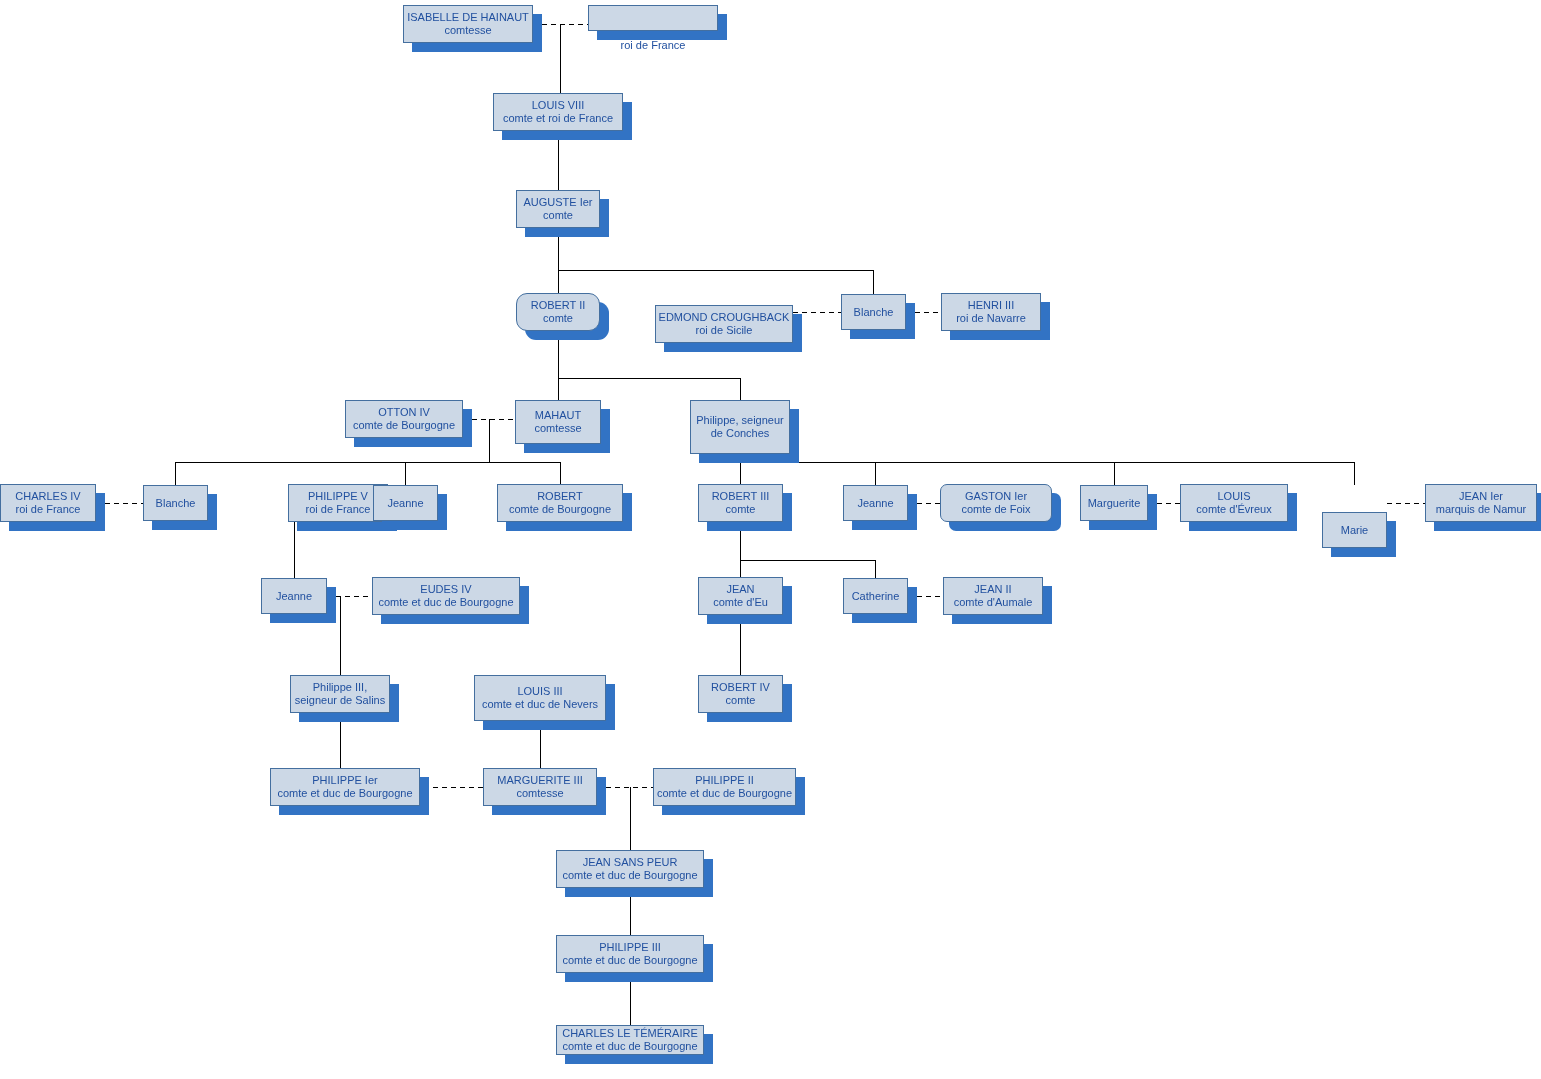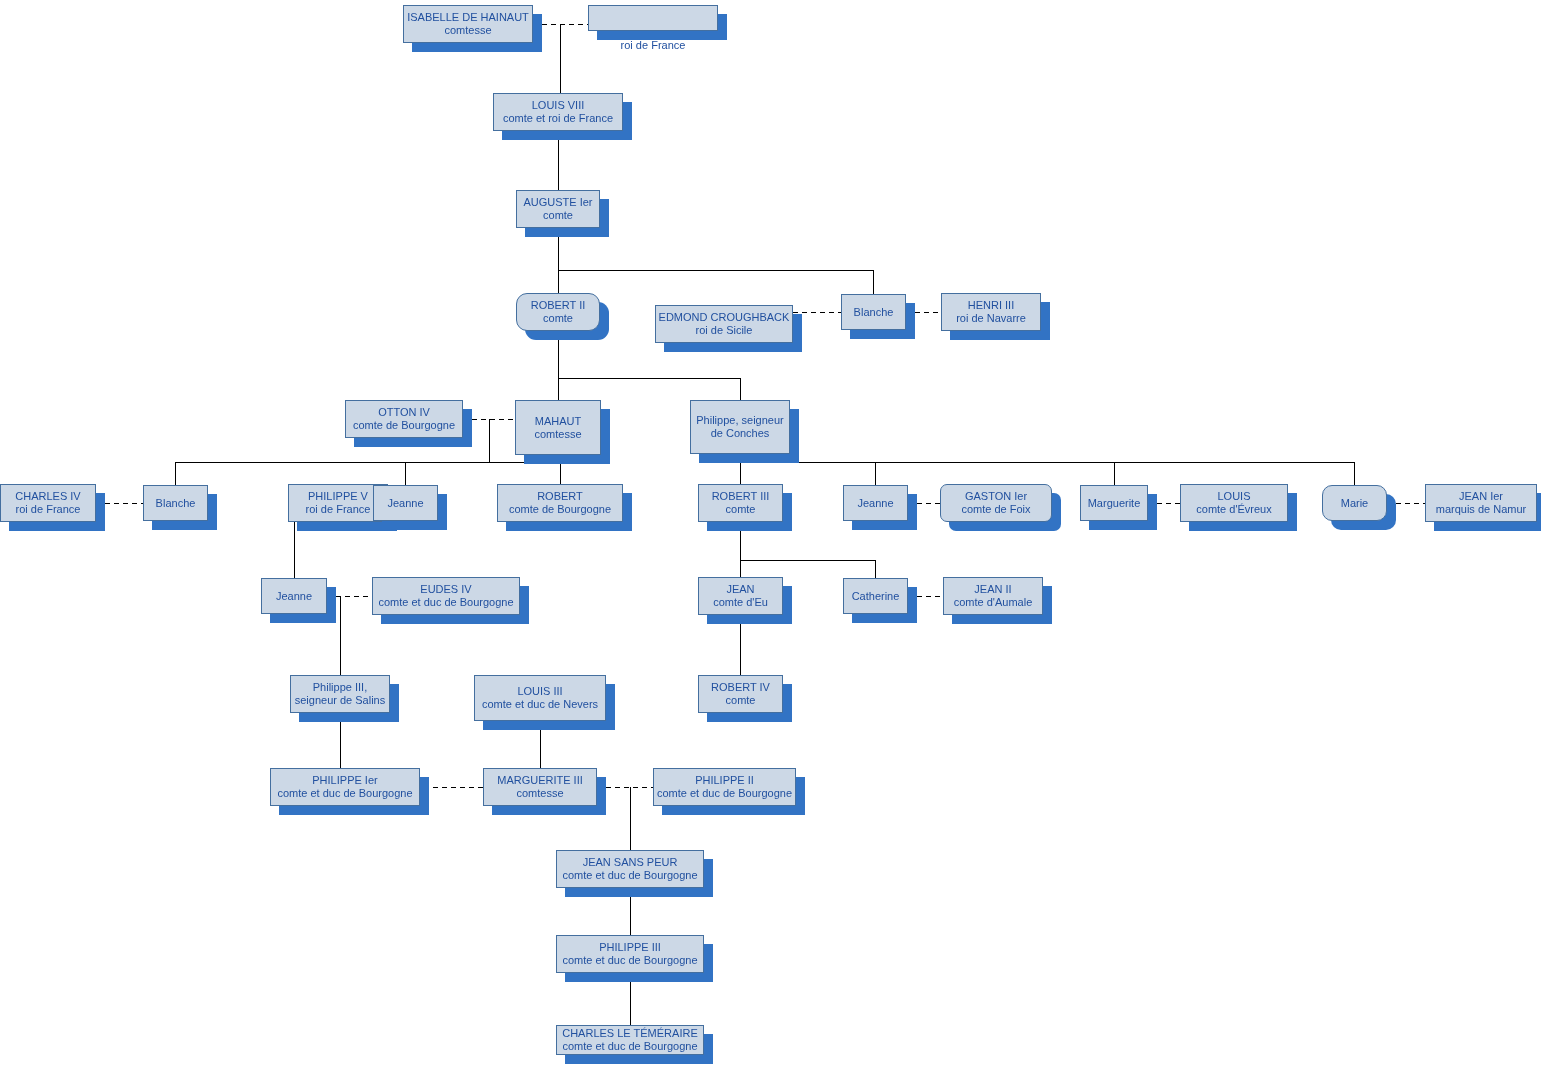--- a/index.html
+++ b/index.html
@@ -124,21 +124,21 @@
         <div class="pname">Blanche</div>
       </div>
       <div class="node" style="left: 941px; top: 293px; width: 100px; height: 38px;">
         <div class="pname">HENRI III</div>
         <div class="ptitle">roi de Navarre</div>
       </div>
       <div class="node" style="left: 345px; top: 400px; width: 118px; height: 38px;">
         <div class="pname">OTTON IV</div>
         <div class="ptitle">comte de Bourgogne</div>
       </div>
-      <div class="node" style="left: 515px; top: 400px; width: 86px; height: 55px;">
+      <div class="node" style="left: 515px; top: 400px; width: 86px; height: 44px;">
         <div class="pname">MAHAUT</div>
         <div class="ptitle">comtesse</div>
       </div>
       <div class="node" style="left: 690px; top: 400px; width: 100px; height: 54px;">
         <div class="pname">Philippe, seigneur</div>
         <div class="ptitle">de Conches</div>
       </div>
       <div class="node" style="left: 0px; top: 484px; width: 96px; height: 38px;">
         <div class="pname">CHARLES IV</div>
         <div class="ptitle">roi de France</div>
@@ -168,21 +168,21 @@
         <div class="pname">GASTON Ier</div>
         <div class="ptitle">comte de Foix</div>
       </div>
       <div class="node" style="left: 1080px; top: 485px; width: 68px; height: 36px;">
         <div class="pname">Marguerite</div>
       </div>
       <div class="node" style="left: 1180px; top: 484px; width: 108px; height: 38px;">
         <div class="pname">LOUIS</div>
         <div class="ptitle">comte d'Évreux</div>
       </div>
-      <div class="node" style="left: 1322px; top: 485px; width: 65px; height: 36px; border-radius: 10px;">
+      <div class="node" style="left: 1322px; top: 512px; width: 65px; height: 36px;">
         <div class="pname">Marie</div>
       </div>
       <div class="node" style="left: 1425px; top: 484px; width: 112px; height: 38px;">
         <div class="pname">JEAN Ier</div>
         <div class="ptitle">marquis de Namur</div>
       </div>
       <div class="node" style="left: 261px; top: 578px; width: 66px; height: 36px;">
         <div class="pname">Jeanne</div>
       </div>
       <div class="node" style="left: 372px; top: 577px; width: 148px; height: 38px;">

